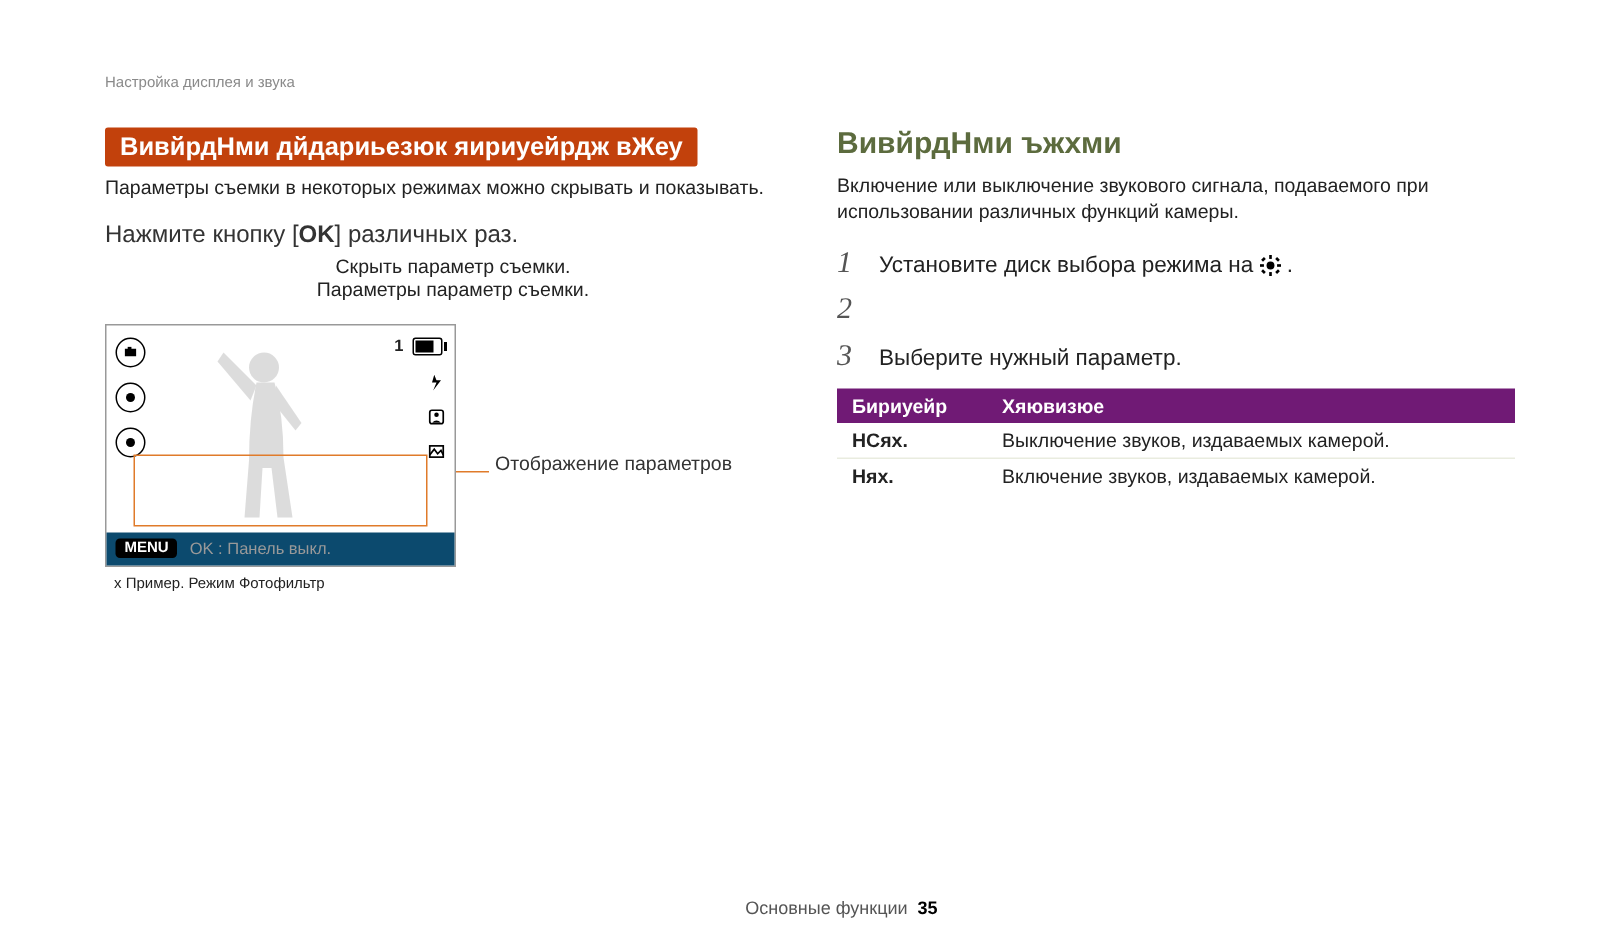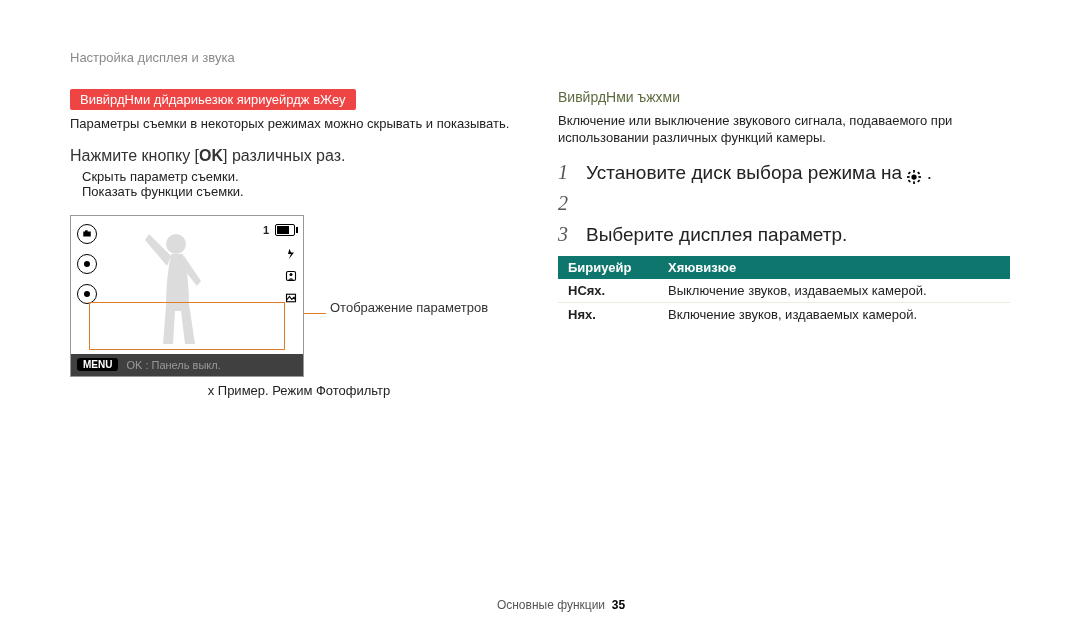--- a/index.html
+++ b/index.html
@@ -16,54 +16,55 @@
     width: 1080px;
     height: 630px;
     position: relative;
     box-sizing: border-box;
     padding: 50px 70px 0 70px;
     display: flex;
     flex-direction: column;
   }
   .breadcrumb {
     color: #8a8a8a;
-    font-size: 13px;
+    font-size: 10px;
     margin-bottom: 24px;
   }
   .columns {
     display: flex;
     gap: 36px;
   }
   .col {
     flex: 1;
     min-width: 0;
   }
   .section-tag {
     display: inline-block;
-    background: #ef4444;
+    background: #c2410c;
     color: #fff;
-    font-weight: normal;
-    font-size: 13px;
+    font-weight: bold;
+    font-size: 17px;
     padding: 3px 10px;
     border-radius: 2px;
     margin-bottom: 6px;
   }
   .body-text {
     font-size: 13px;
     line-height: 1.3;
   }
   .instruction {
     font-size: 16px;
     color: #333;
     margin-top: 14px;
   }
   .sublist {
     font-size: 13px;
     margin-top: 4px;
     padding-left: 12px;
+    text-align: center;
   }
 
   .screen-row {
     display: flex;
     align-items: center;
     margin-top: 16px;
   }
   .camera-screen {
     width: 232px;
     height: 160px;
@@ -141,21 +142,21 @@
     top: 10px;
     width: 100px;
     height: 120px;
     opacity: 0.2;
   }
 
   .bottom-bar {
     position: absolute;
     left: 0; right: 0; bottom: 0;
     height: 22px;
-    background: #404040;
+    background: #0c4a6e;
     display: flex;
     align-items: center;
     font-size: 11px;
     padding: 0 6px;
     gap: 8px;
   }
   .menu-chip {
     background: #000;
     color: #fff;
     border-radius: 3px;
@@ -175,29 +176,28 @@
   }
   .annotation {
     font-size: 13px;
     color: #333;
     align-self: center;
     margin-left: 4px;
     margin-top: 24px;
   }
 
   .example-note {
-    font-size: 13px;
+    font-size: 10px;
     margin-top: 6px;
     padding-left: 6px;
-    text-align: center;
   }
 
   .h2-right {
-    font-size: 14px;
-    font-weight: normal;
+    font-size: 20px;
+    font-weight: bold;
     color: #5c6b3e;
     margin-bottom: 8px;
   }
   .ol {
     counter-reset: step;
     margin-top: 14px;
   }
   .ol .step {
     display: flex;
     align-items: baseline;
@@ -205,36 +205,36 @@
     margin: 8px 0;
   }
   .ol .num {
     font-size: 20px;
     font-style: italic;
     color: #555;
     width: 16px;
     font-family: Georgia, serif;
   }
   .ol .step-text {
-    font-size: 19px;
+    font-size: 15px;
   }
   .gear-icon {
     display: inline-block;
     width: 14px; height: 14px;
     vertical-align: middle;
   }
 
   table.options {
     border-collapse: collapse;
     width: 100%;
     margin-top: 10px;
     font-size: 13px;
   }
   table.options th {
-    background: #0f766e;
+    background: #701a75;
     color: #fff;
     text-align: left;
     font-weight: bold;
     padding: 4px 10px;
   }
   table.options td {
     padding: 4px 10px;
     border-bottom: 1px solid #e9ecdf;
   }
   table.options tr:last-child td {
@@ -270,21 +270,21 @@
 
     <div class="col">
       <div class="section-tag">ВивйрдНми дйдариьезюк яириуейрдж вЖеу</div>
       <div class="body-text">Параметры съемки в некоторых режимах можно скрывать и показывать.</div>
 
       <div class="instruction">
         <span>Нажмите кнопку [</span><span class="bold">OK</span><span>] различных раз.</span>
       </div>
       <div class="sublist">
         <div>Скрыть параметр съемки.</div>
-        <div>Показать функции съемки.</div>
+        <div>Параметры параметр съемки.</div>
       </div>
 
       <div class="screen-row">
         <div class="camera-screen">
           <div class="top-status">
             <span>1</span>
             <span class="battery">
                 <span class="battery-fill"></span>
               </span>
           </div>
@@ -369,21 +369,21 @@
                 </svg>
             </span>
             <span> .</span>
           </span>
         </div>
         <div class="step">
           <span class="num">2</span>
         </div>
         <div class="step">
           <span class="num">3</span>
-          <span class="step-text">Выберите дисплея параметр.</span>
+          <span class="step-text">Выберите нужный параметр.</span>
         </div>
       </div>
 
       <table class="options">
         <tbody>
             <tr>
           <th>Бириуейр</th>
           <th>Хяювизюе</th>
         </tr>
         <tr>

